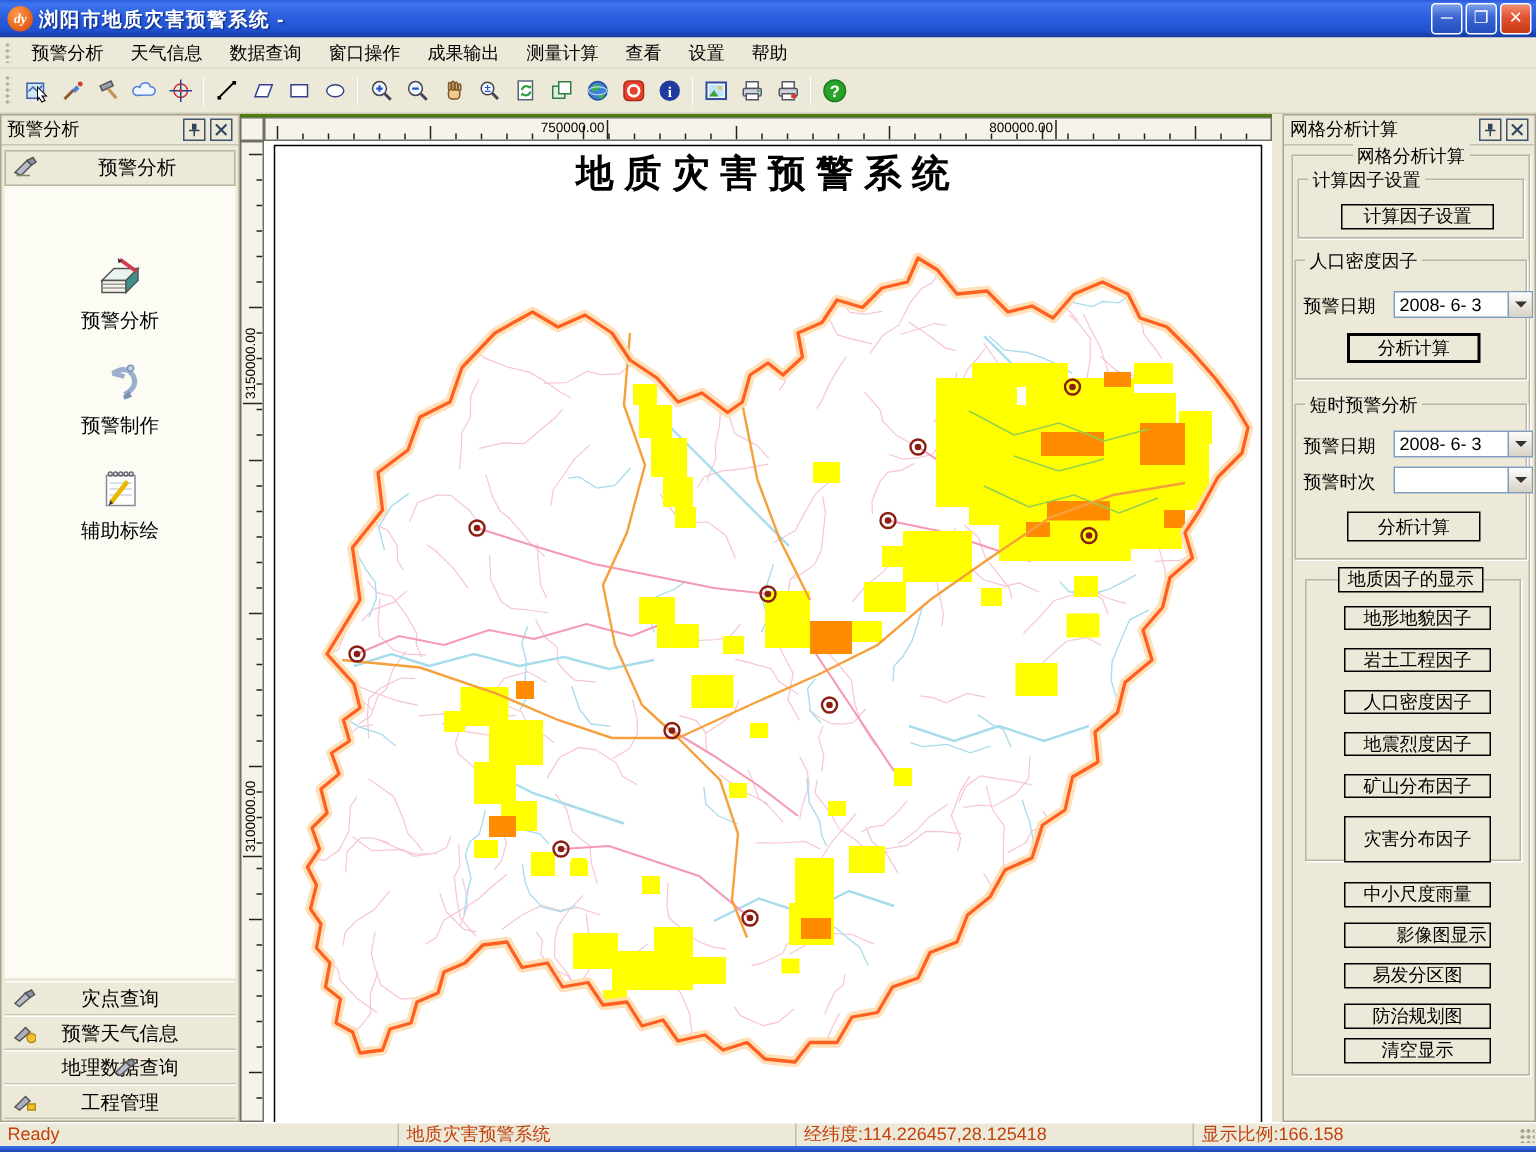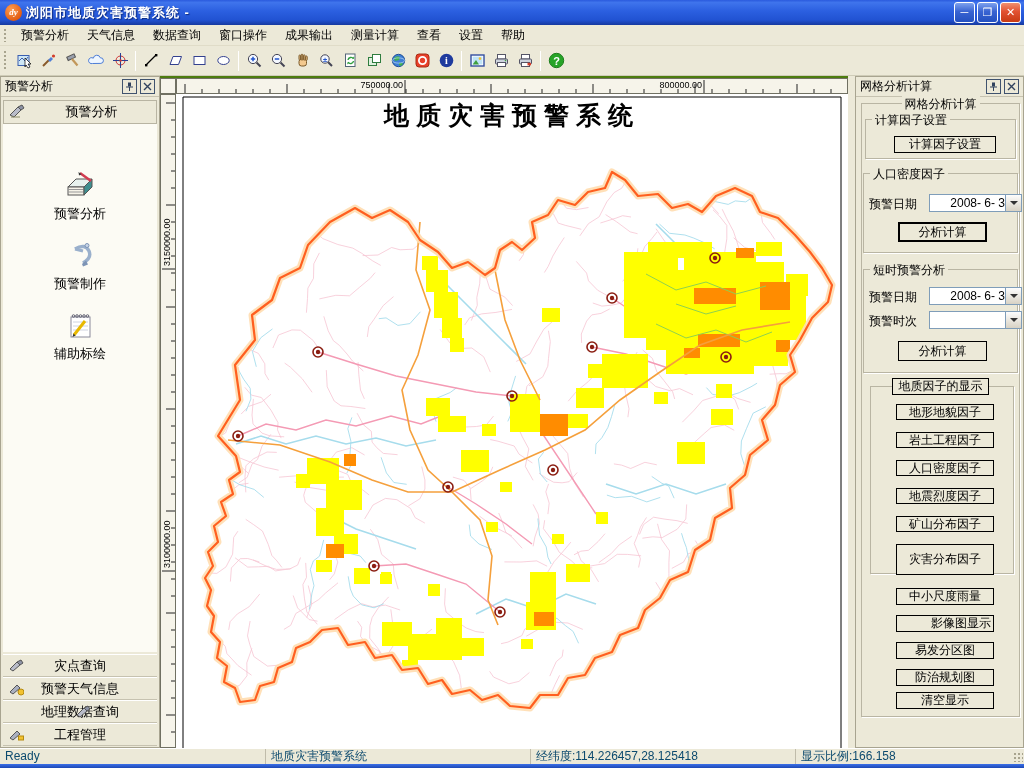--- a/index.html
+++ b/index.html
@@ -59,38 +59,38 @@
   .lp-bottom-row svg { margin-left:6px; z-index:1; }
 
   
   .groupbox { position:absolute; border:1px solid #b9b5a3; box-shadow:1px 1px 0 #fff; }
   .gcaption { position:absolute; top:-8px; left:6px; background:#ece9d8; padding:0 3px; font-size:12px; white-space:nowrap; }
   .gcaption.center { left:50%; transform:translateX(-50%); }
   .xbtn { position:absolute; background:#ece9d8; border:1px solid #000; font-size:12px;
     text-align:center; color:#000; display:flex; align-items:center; justify-content:center; white-space:nowrap; }
   .xbtn.default { border-width:2px; }
   .rlabel { position:absolute; font-size:12px; white-space:nowrap; }
-  .combo { position:absolute; height:18px; background:#fff; border:1px solid #7f9db9; display:flex;text-align:right; }
+  .combo { position:absolute; height:18px; background:#fff; border:1px solid #7f9db9; display:flex; }
   .combo .val { flex:1; font-size:12px; line-height:16px; padding-left:3px; overflow:hidden; white-space:nowrap; }
   .combo .arrow { width:16px; border-left:1px solid #7f9db9;
     background:linear-gradient(180deg,#fdfdfd,#d8d2c4); display:flex; align-items:center; justify-content:center; }
   .combo .arrow::after { content:""; border:4px solid transparent; border-top-color:#333; margin-top:4px; }
 
   
   #map-region { position:absolute; left:160px; top:76px; width:688px; height:672px; background:#4d7c0f; }
   #ruler-corner { position:absolute; left:0; top:2px; width:16px; height:16px; background:#f6f4ea; border:1px solid #707062; }
   #top-ruler { position:absolute; left:16px; top:2px; width:672px; height:16px; background:#f6f4ea; border:1px solid #707062; }
   #left-ruler { position:absolute; left:0; top:18px; width:16px; height:654px; background:#f6f4ea; border:1px solid #707062; }
   #map-canvas { position:absolute; left:16px; top:18px; width:672px; height:654px; background:#fff; }
 
   
   #status-bar { position:absolute; left:0; top:748px; width:1024px; height:16px; background:#ece9d8;
     border-top:1px solid #fff; font-size:12px; }
   .sfield { position:absolute; top:0; height:16px; line-height:15px; padding-left:5px;
-    border-right:1px solid #c0bcaa; color:#0c4a6e; white-space:nowrap; overflow:hidden; }
+    border-right:1px solid #c0bcaa; color:#c2410c; white-space:nowrap; overflow:hidden; }
   #sgrip { position:absolute; right:1px; top:3px; width:10px; height:10px;
     background-image:radial-gradient(#a8a48e 40%, transparent 45%); background-size:4px 4px; }
   #window-bottom { position:absolute; left:0; top:764px; width:1024px; height:4px;
     background:linear-gradient(180deg,#3a6fe8,#1c48b4); }
 </style>
 </head>
 <body>
 
 <div id="titlebar">
   <div id="app-icon">dy</div>

